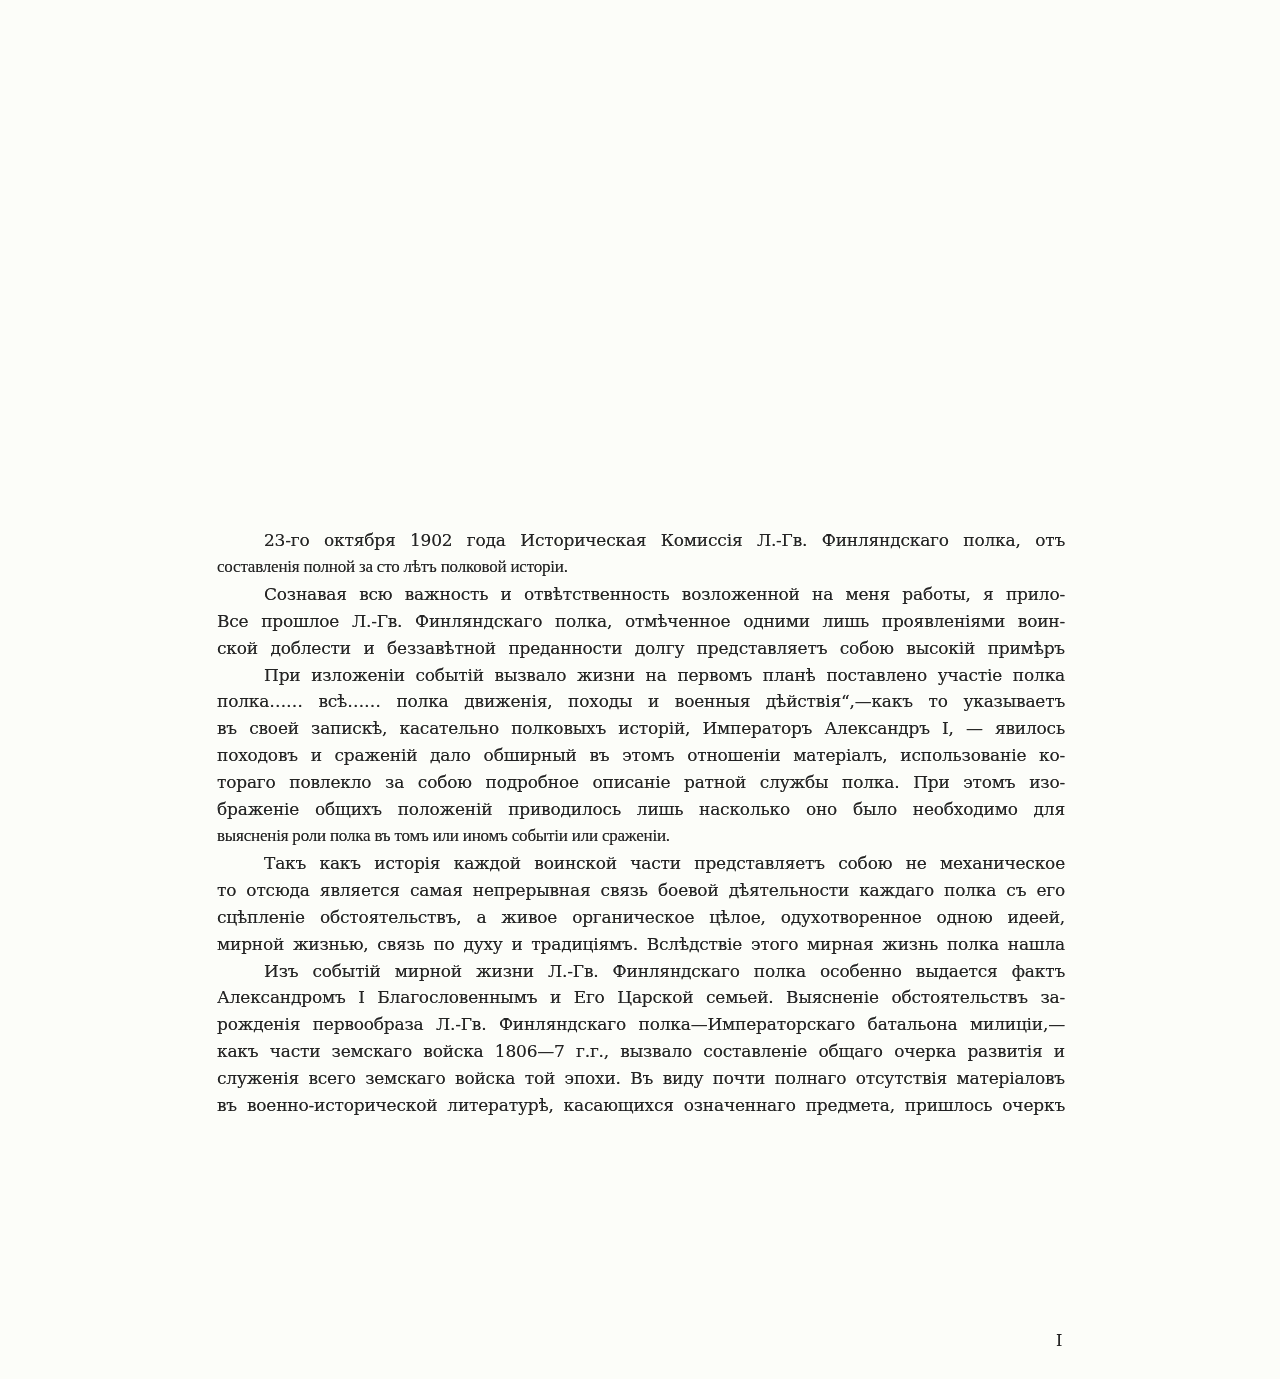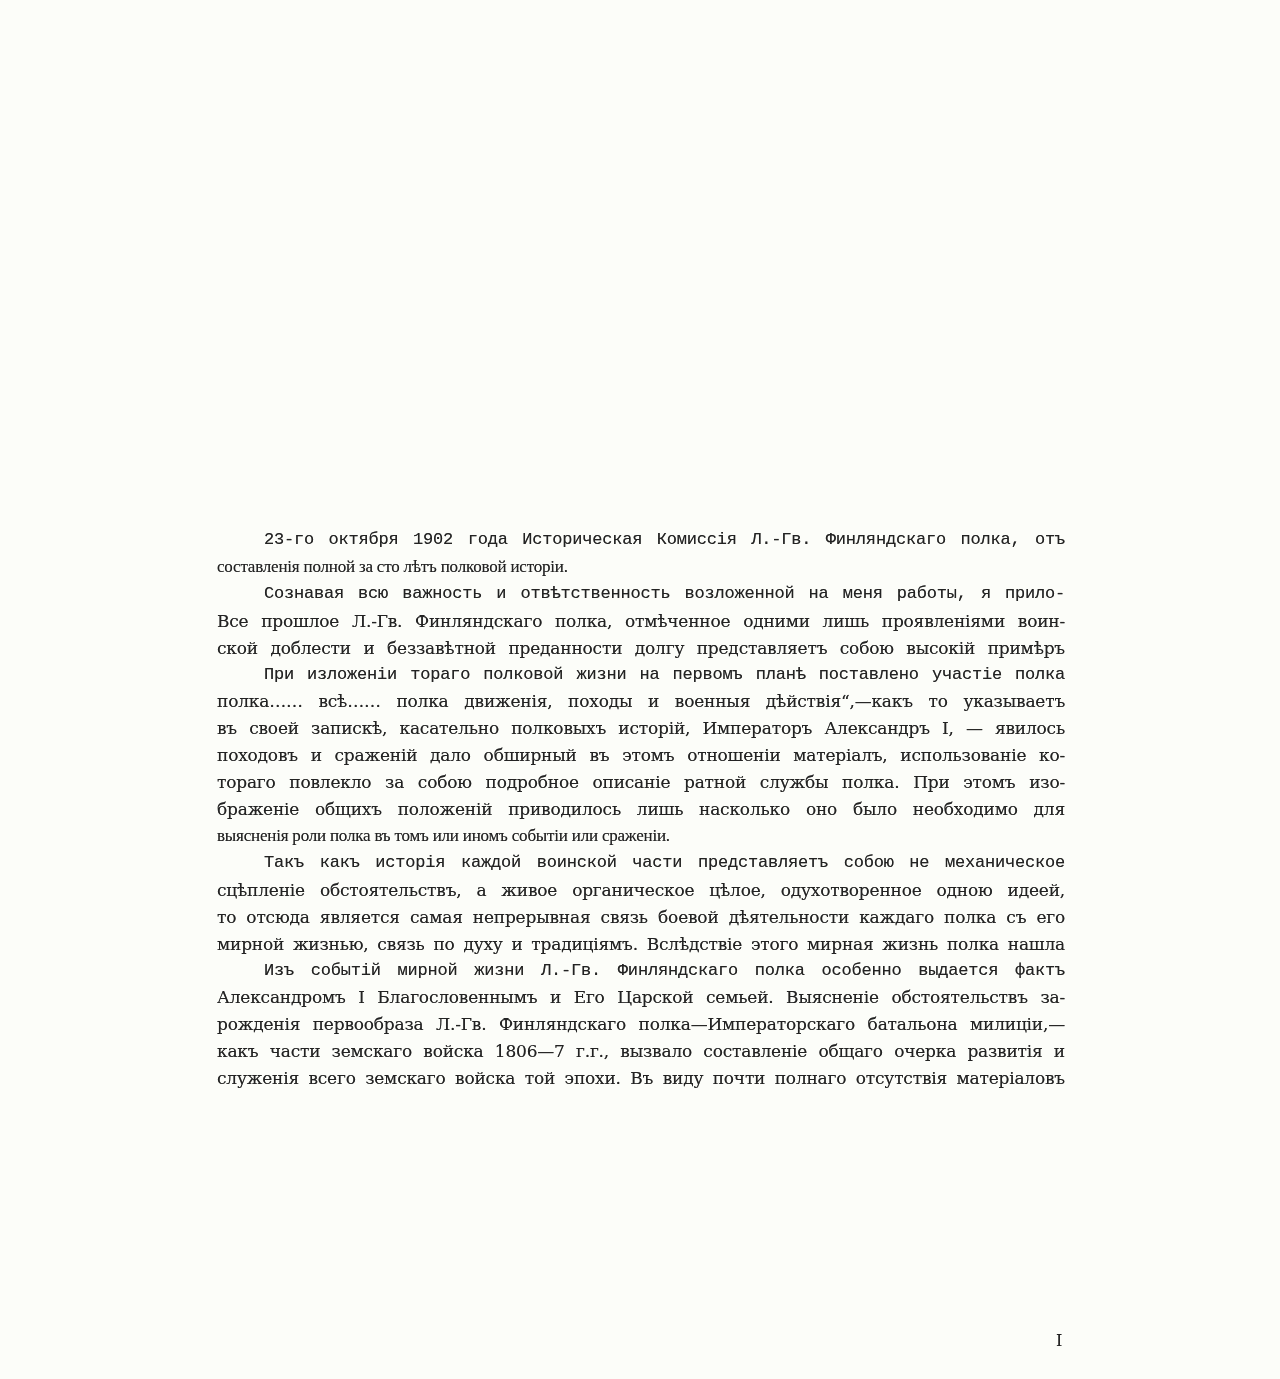--- a/index.html
+++ b/index.html
@@ -32,21 +32,20 @@
   }
   .line {
     font-size: 17px;
     line-height: 26.9px;
     letter-spacing: -0.2px;
     text-align: justify;
     text-align-last: justify;
   }
   .line.first {
     text-indent: 47px;
-    font-family: Liberation Mono, monospace;
   }
   .line.last {
     text-align-last: left;
     font-family: Liberation Serif, serif;
   }
   .page-number {
     position: absolute;
     left: 1056px;
     top: 1331px;
     font-size: 16px;
@@ -62,36 +61,37 @@
       <div class="paragraph">
         <div class="line first">23-го октября 1902 года Историческая Комиссія Л.-Гв. Финляндскаго полка, отъ</div>
         <div class="line last">составленія полной за сто лѣтъ полковой исторіи.</div>
       </div>
       <div class="paragraph">
         <div class="line first">Сознавая всю важность и отвѣтственность возложенной на меня работы, я прило-</div>
         <div class="line">Все прошлое Л.-Гв. Финляндскаго полка, отмѣченное одними лишь проявленіями воин-</div>
         <div class="line">ской доблести и беззавѣтной преданности долгу представляетъ собою высокій примѣръ</div>
       </div>
       <div class="paragraph">
-        <div class="line first">При изложеніи тораго полковой жизни на первомъ планѣ поставлено участіе полка</div>
+        <div class="line first">При изложеніи событій вызвало жизни на первомъ планѣ поставлено участіе полка</div>
         <div class="line">полка…… всѣ…… полка движенія, походы и военныя дѣйствія“,—какъ то указываетъ</div>
         <div class="line">въ своей запискѣ, касательно полковыхъ исторій, Императоръ Александръ I, — явилось</div>
         <div class="line">походовъ и сраженій дало обширный въ этомъ отношеніи матеріалъ, использованіе ко-</div>
         <div class="line">тораго повлекло за собою подробное описаніе ратной службы полка. При этомъ изо-</div>
         <div class="line">браженіе общихъ положеній приводилось лишь насколько оно было необходимо для</div>
         <div class="line last">выясненія роли полка въ томъ или иномъ событіи или сраженіи.</div>
       </div>
       <div class="paragraph">
         <div class="line first">Такъ какъ исторія каждой воинской части представляетъ собою не механическое</div>
+        <div class="line">то отсюда является самая непрерывная связь боевой дѣятельности каждаго полка съ его</div>
         <div class="line">сцѣпленіе обстоятельствъ, а живое органическое цѣлое, одухотворенное одною идеей,</div>
-        <div class="line">то отсюда является самая непрерывная связь боевой дѣятельности каждаго полка съ его</div>
         <div class="line">мирной жизнью, связь по духу и традиціямъ. Вслѣдствіе этого мирная жизнь полка нашла</div>
       </div>
       <div class="paragraph">
         <div class="line first">Изъ событій мирной жизни Л.-Гв. Финляндскаго полка особенно выдается фактъ</div>
         <div class="line">Александромъ I Благословеннымъ и Его Царской семьей. Выясненіе обстоятельствъ за-</div>
         <div class="line">рожденія первообраза Л.-Гв. Финляндскаго полка—Императорскаго батальона милиціи,—</div>
         <div class="line">какъ части земскаго войска 1806—7 г.г., вызвало составленіе общаго очерка развитія и</div>
         <div class="line">служенія всего земскаго войска той эпохи. Въ виду почти полнаго отсутствія матеріаловъ</div>
+        <div class="line">въ военно-исторической литературѣ, касающихся означеннаго предмета, пришлось очеркъ</div>
       </div>
     </div>
   <div class="page-number">I</div>
 </div>
 
 </body></html>

